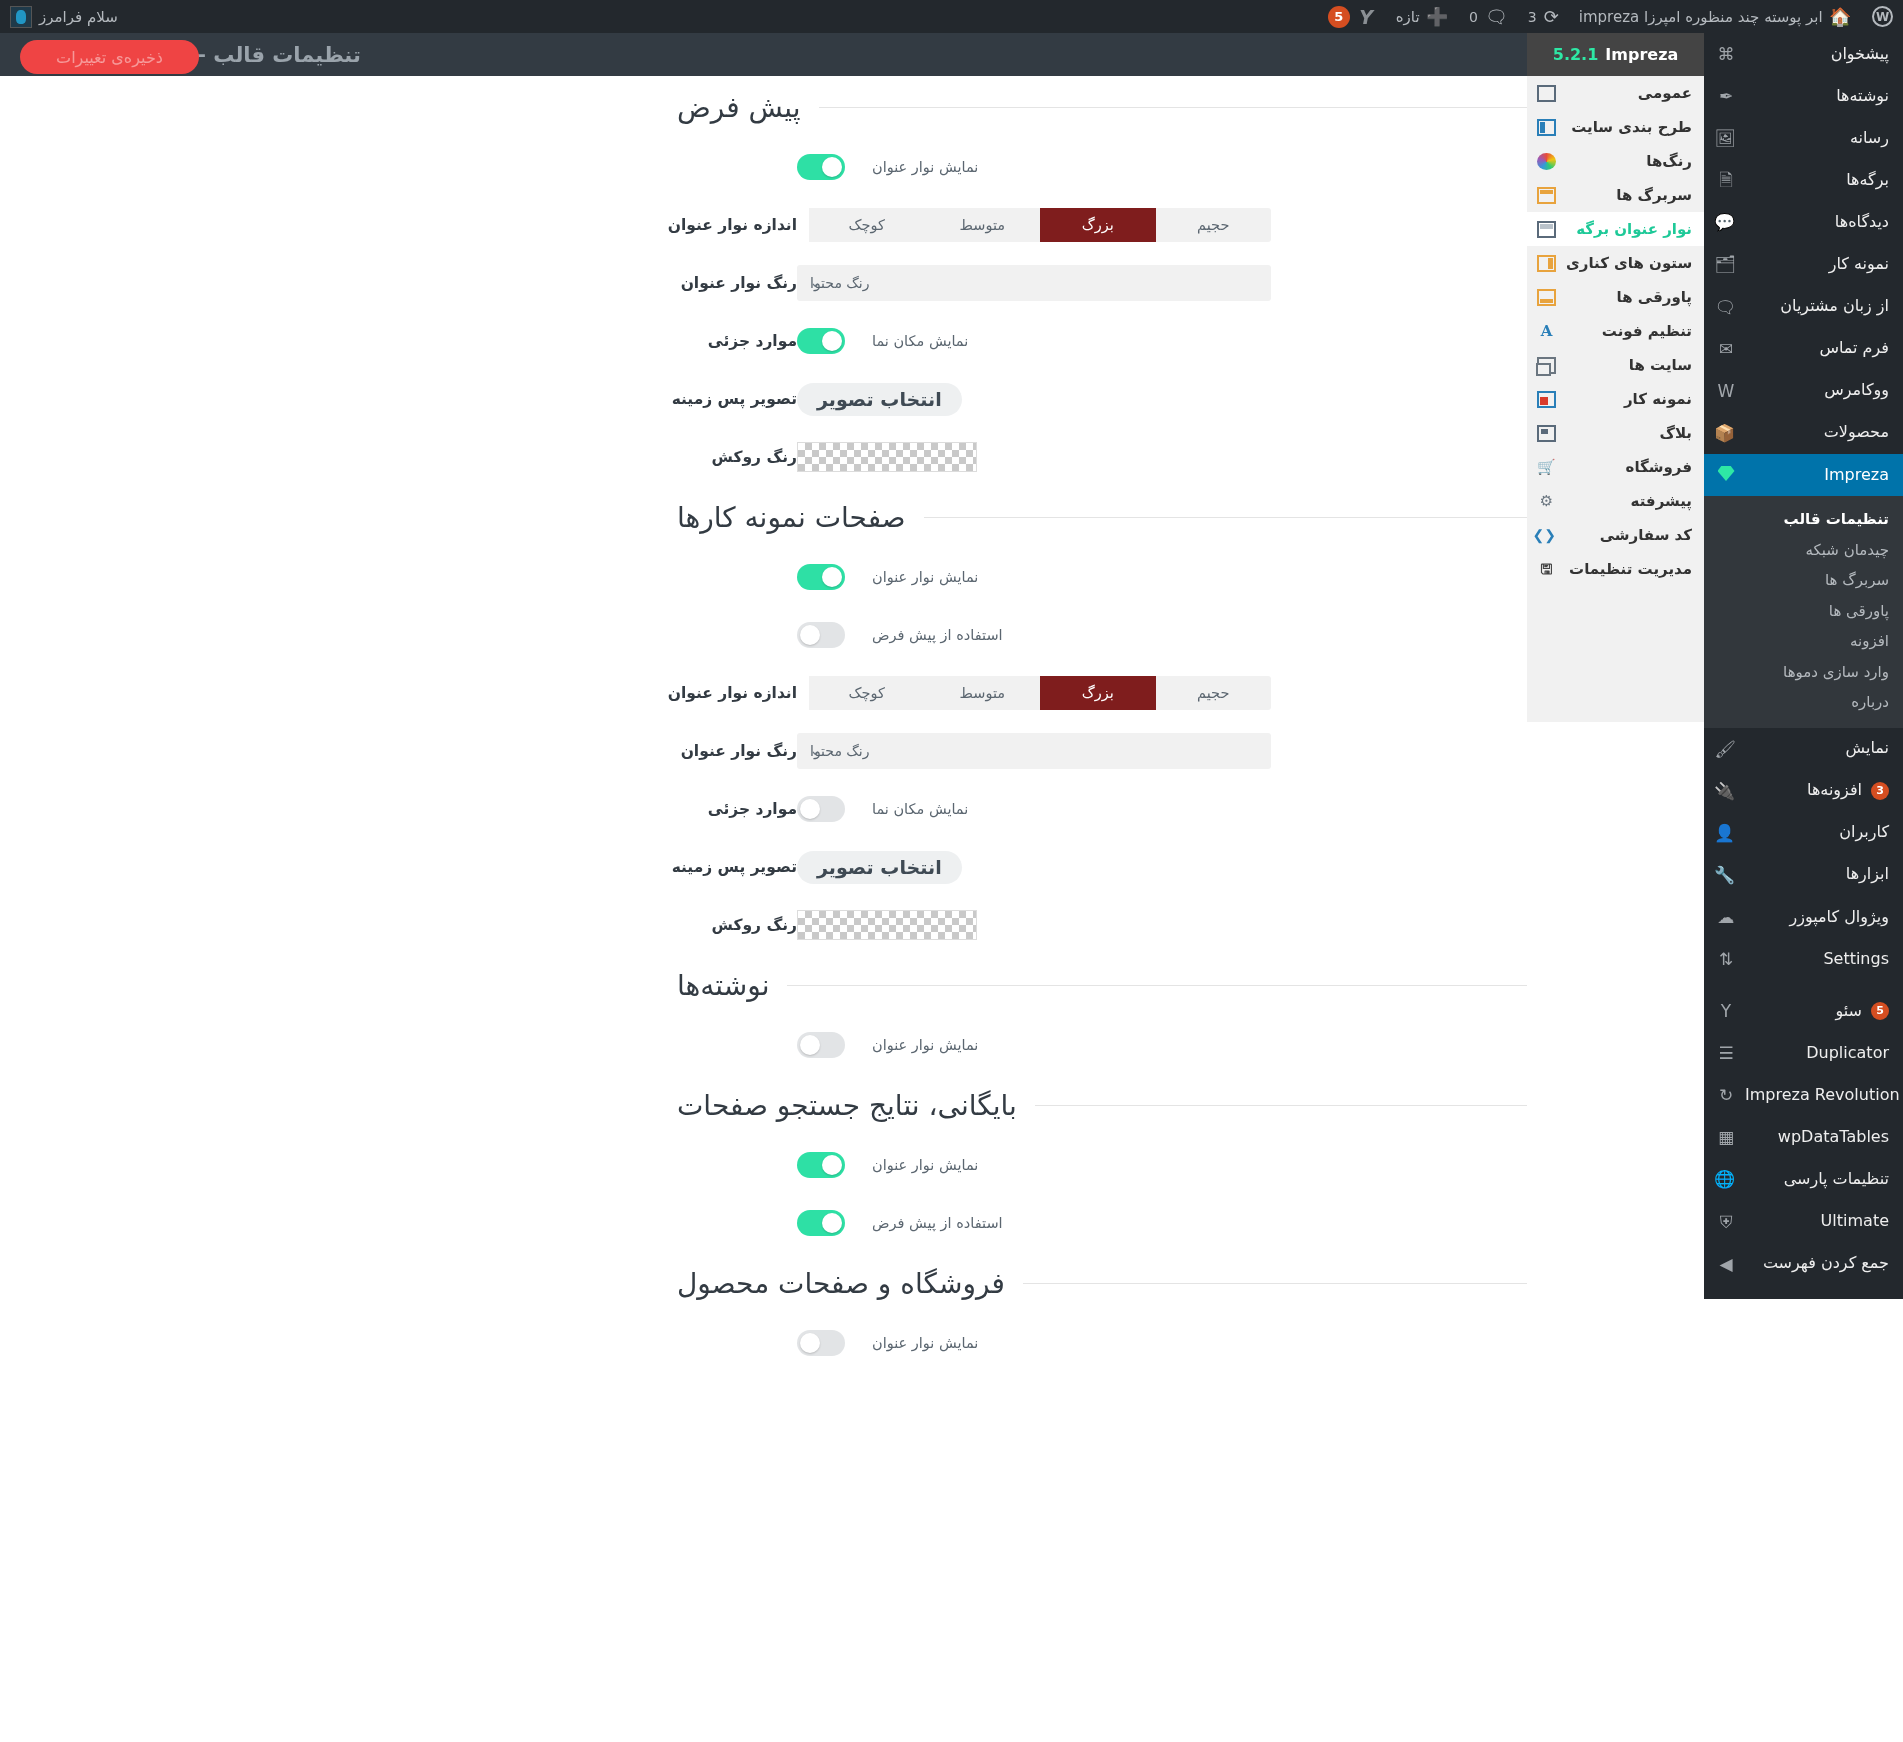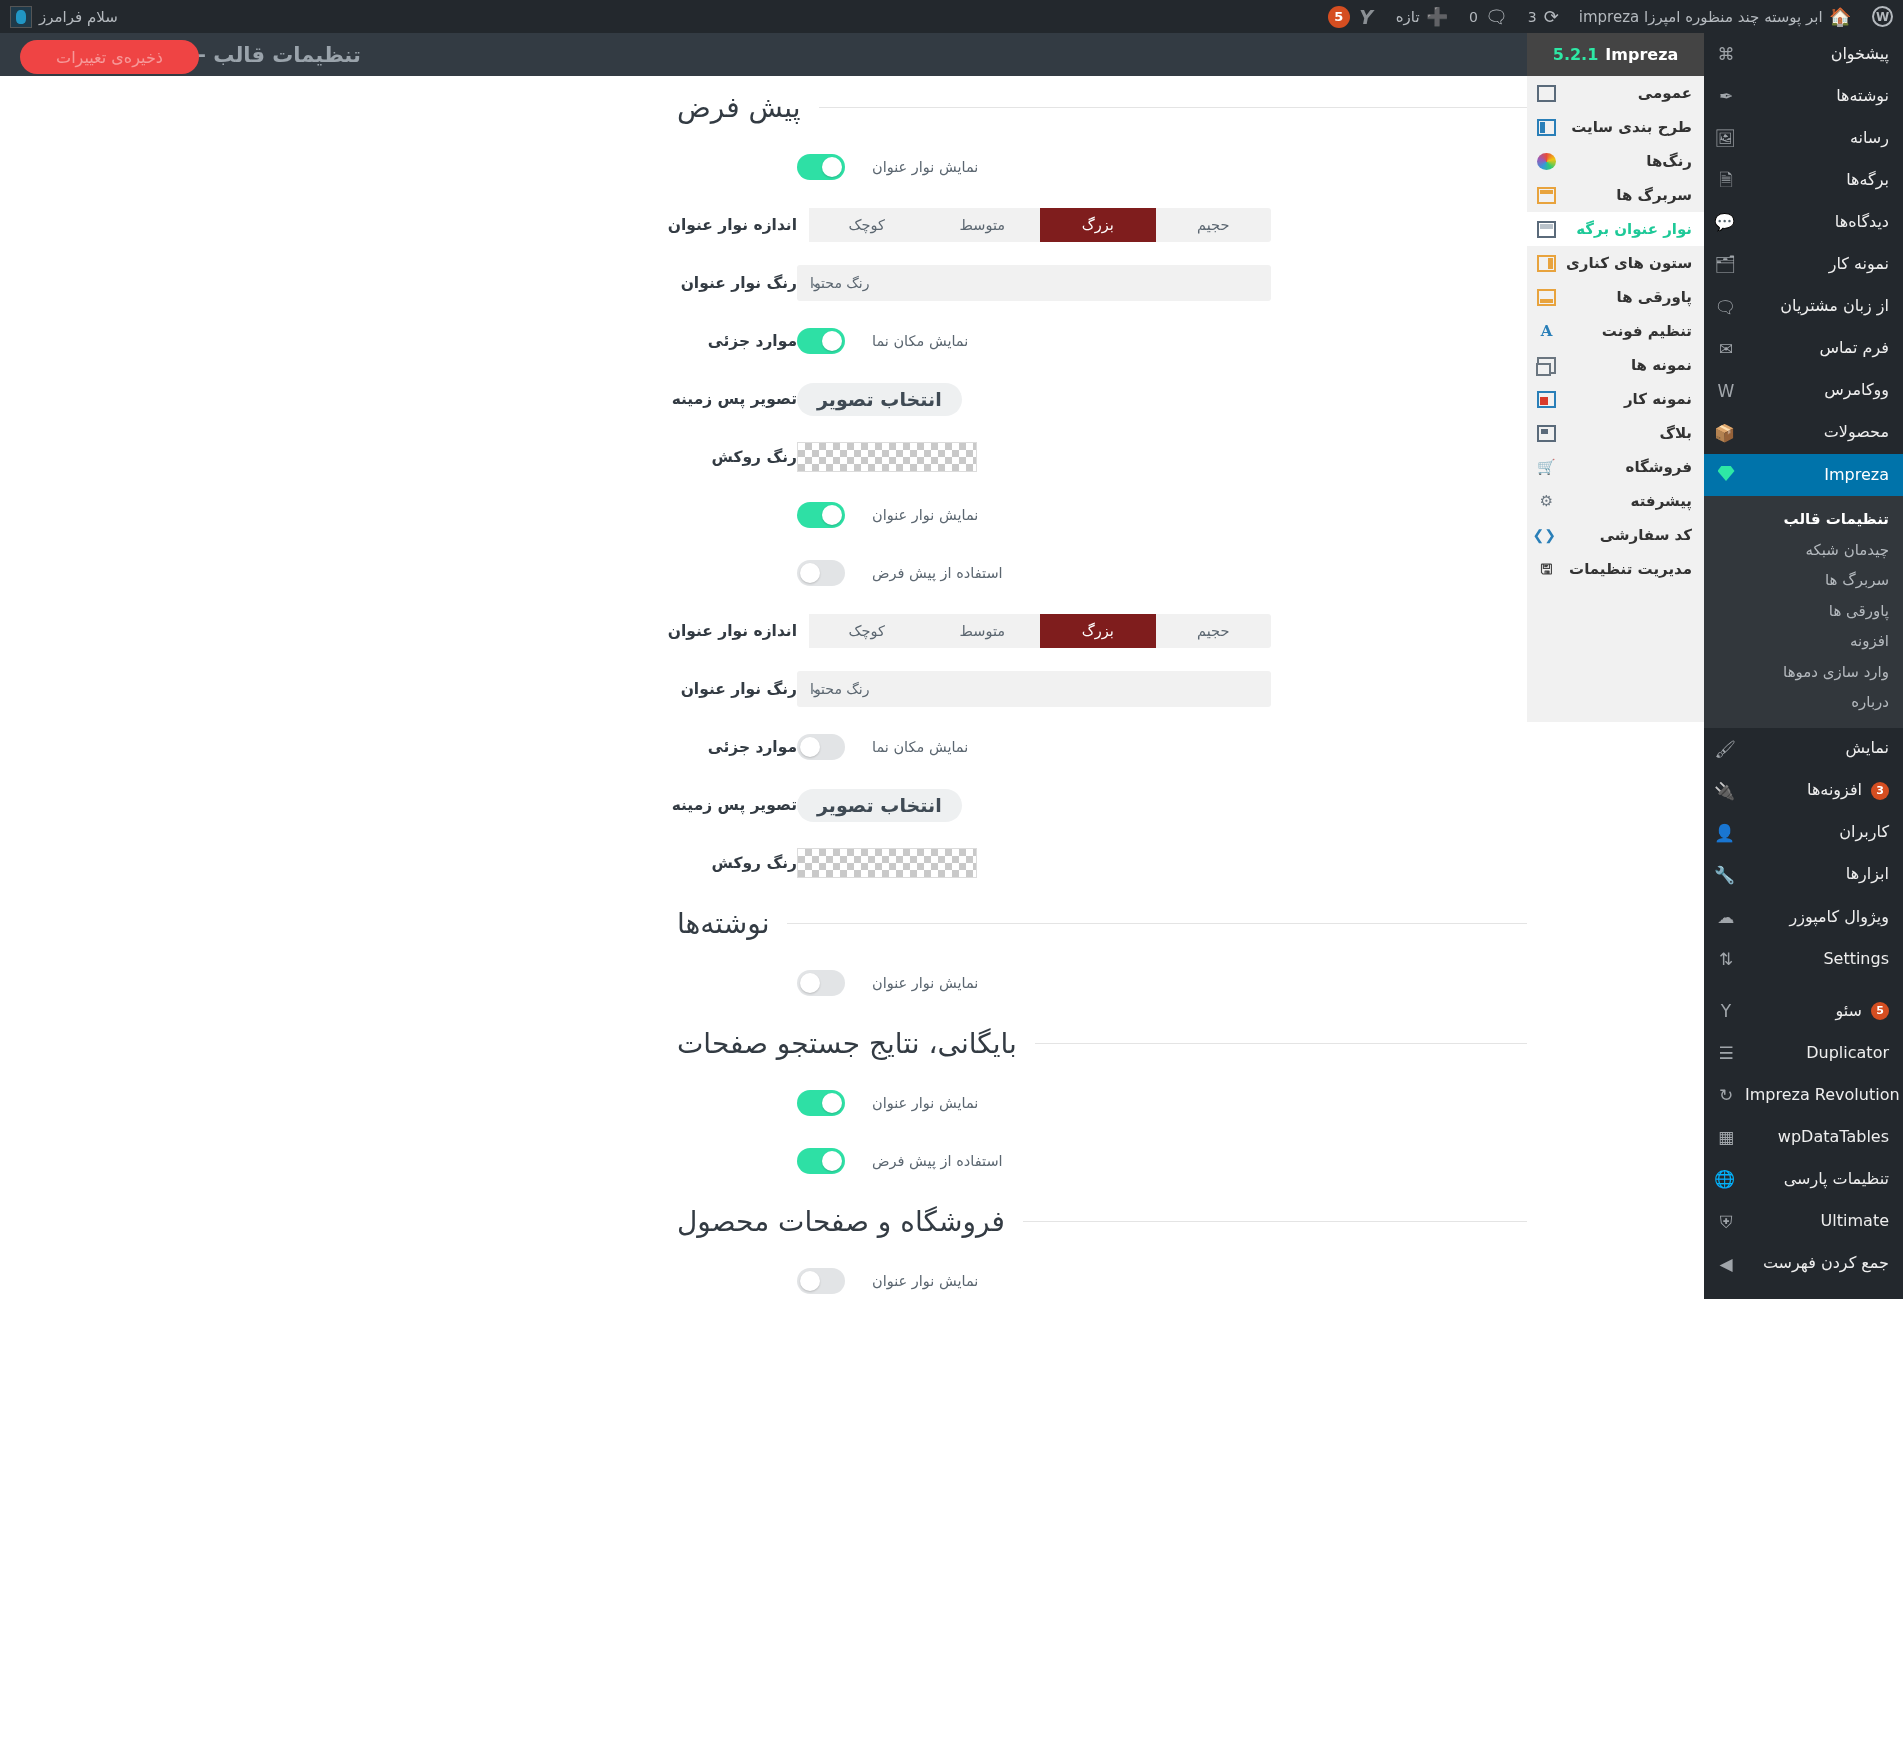--- a/index.html
+++ b/index.html
@@ -349,21 +349,21 @@
       <div class="nav-item">
         <span class="nv-icon ic-footer"></span>
         <span class="nv-label">پاورقی ها</span>
       </div>
       <div class="nav-item">
         <span class="nv-icon ic-font">A</span>
         <span class="nv-label">تنظیم فونت</span>
       </div>
       <div class="nav-item">
         <span class="nv-icon ic-buttons"></span>
-        <span class="nv-label">نمونه ها</span>
+        <span class="nv-label">سایت ها</span>
       </div>
       <div class="nav-item">
         <span class="nv-icon ic-portfolio"></span>
         <span class="nv-label">نمونه کار</span>
       </div>
       <div class="nav-item">
         <span class="nv-icon ic-blog"></span>
         <span class="nv-label">بلاگ</span>
       </div>
       <div class="nav-item">
@@ -552,20 +552,24 @@
           </div>
         </div>
         <div class="opt-row">
           <div class="opt-label">رنگ روکش</div>
           <div class="opt-ctrl right">
             <div class="swatch"></div>
           </div>
         </div>
       </div>
       <div class="sec">
+        <div class="sec-head">
+          <span class="sh-text">صفحات نمونه کارها</span>
+          <span class="sh-line"></span>
+        </div>
         <div class="opt-row">
           <div class="opt-label"></div>
           <div class="opt-ctrl right">
             <div class="sw-wrap">
               <div class="switch on">
                 <div class="knob"></div>
               </div>
               <span class="sw-text">نمایش نوار عنوان</span>
             </div>
           </div>

